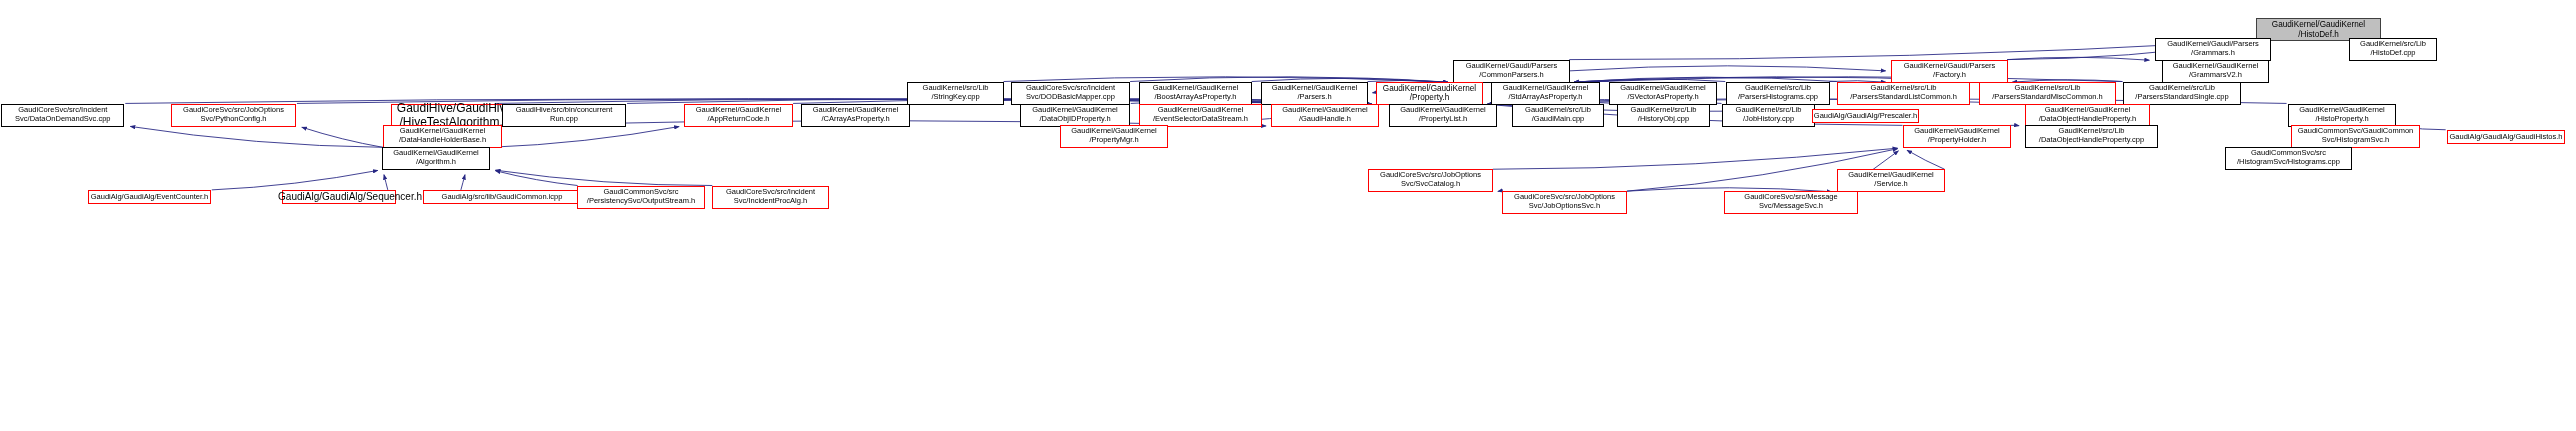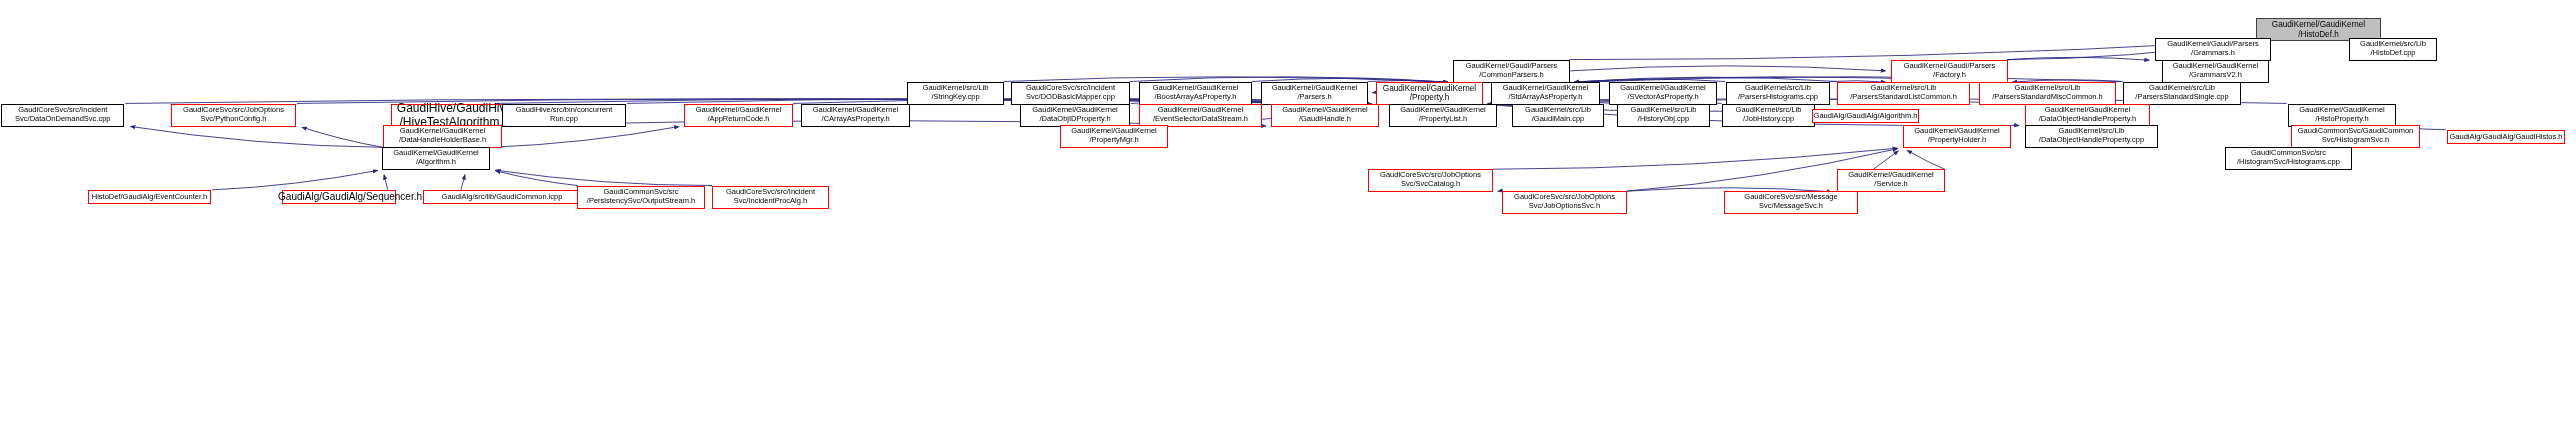--- a/index.html
+++ b/index.html
@@ -183,21 +183,21 @@
       <div class="node red" style="left: 1271px; top: 87px; width: 108px; height: 22.6px; font-size: 7.5px;">GaudiKernel/GaudiKernel
 /GaudiHandle.h</div>
       <div class="node" style="left: 1389px; top: 87px; width: 108px; height: 22.6px; font-size: 7.5px;">GaudiKernel/GaudiKernel
 /PropertyList.h</div>
       <div class="node" style="left: 1512px; top: 87px; width: 92px; height: 22.6px; font-size: 7.5px;">GaudiKernel/src/Lib
 /GaudiMain.cpp</div>
       <div class="node" style="left: 1617px; top: 87px; width: 93px; height: 22.6px; font-size: 7.5px;">GaudiKernel/src/Lib
 /HistoryObj.cpp</div>
       <div class="node" style="left: 1722px; top: 87px; width: 93px; height: 22.6px; font-size: 7.5px;">GaudiKernel/src/Lib
 /JobHistory.cpp</div>
-      <div class="node red" style="left: 1812px; top: 92px; width: 107px; height: 14px; font-size: 7.5px;">GaudiAlg/GaudiAlg/Algorithm.h</div>
+      <div class="node red" style="left: 1812px; top: 92px; width: 107px; height: 14px; font-size: 7.5px;">GaudiAlg/GaudiAlg/Prescaler.h</div>
       <div class="node red" style="left: 2025px; top: 87px; width: 125px; height: 22.6px; font-size: 7.5px;">GaudiKernel/GaudiKernel
 /DataObjectHandleProperty.h</div>
       <div class="node" style="left: 2288px; top: 87px; width: 108px; height: 22.6px; font-size: 7.5px;">GaudiKernel/GaudiKernel
 /HistoProperty.h</div>
       <div class="node red" style="left: 383px; top: 108px; width: 119px; height: 22.6px; font-size: 7.5px;">GaudiKernel/GaudiKernel
 /DataHandleHolderBase.h</div>
       <div class="node red" style="left: 1060px; top: 108px; width: 108px; height: 22.6px; font-size: 7.5px;">GaudiKernel/GaudiKernel
 /PropertyMgr.h</div>
       <div class="node red" style="left: 1903px; top: 108px; width: 108px; height: 22.6px; font-size: 7.5px;">GaudiKernel/GaudiKernel
 /PropertyHolder.h</div>
@@ -207,21 +207,21 @@
 Svc/HistogramSvc.h</div>
       <div class="node red" style="left: 2447px; top: 113px; width: 118px; height: 14px; font-size: 7.5px;">GaudiAlg/GaudiAlg/GaudiHistos.h</div>
       <div class="node" style="left: 382px; top: 130px; width: 108px; height: 22.6px; font-size: 7.5px;">GaudiKernel/GaudiKernel
 /Algorithm.h</div>
       <div class="node" style="left: 2225px; top: 130px; width: 127px; height: 22.6px; font-size: 7.5px;">GaudiCommonSvc/src
 /HistogramSvc/Histograms.cpp</div>
       <div class="node red" style="left: 1368px; top: 152px; width: 125px; height: 22.6px; font-size: 7.5px;">GaudiCoreSvc/src/JobOptions
 Svc/SvcCatalog.h</div>
       <div class="node red" style="left: 1837px; top: 152px; width: 108px; height: 22.6px; font-size: 7.5px;">GaudiKernel/GaudiKernel
 /Service.h</div>
-      <div class="node red" style="left: 88px; top: 173px; width: 123px; height: 14px; font-size: 7.5px;">HistoDef/GaudiAlg/EventCounter.h</div>
+      <div class="node red" style="left: 88px; top: 173px; width: 123px; height: 14px; font-size: 7.5px;">GaudiAlg/GaudiAlg/EventCounter.h</div>
       <div class="node red" style="left: 282px; top: 173px; width: 114px; height: 14px; font-size: 10px; padding-left: 24px;">GaudiAlg/GaudiAlg/Sequencer.h</div>
       <div class="node red" style="left: 423px; top: 173px; width: 158px; height: 14px; font-size: 7.5px;">GaudiAlg/src/lib/GaudiCommon.icpp</div>
       <div class="node red" style="left: 577px; top: 169px; width: 128px; height: 22.6px; font-size: 7.5px;">GaudiCommonSvc/src
 /PersistencySvc/OutputStream.h</div>
       <div class="node red" style="left: 712px; top: 169px; width: 117px; height: 22.6px; font-size: 7.5px;">GaudiCoreSvc/src/Incident
 Svc/IncidentProcAlg.h</div>
       <div class="node red" style="left: 1502px; top: 174px; width: 125px; height: 22.6px; font-size: 7.5px;">GaudiCoreSvc/src/JobOptions
 Svc/JobOptionsSvc.h</div>
       <div class="node red" style="left: 1724px; top: 174px; width: 134px; height: 22.6px; font-size: 7.5px;">GaudiCoreSvc/src/Message
 Svc/MessageSvc.h</div>

